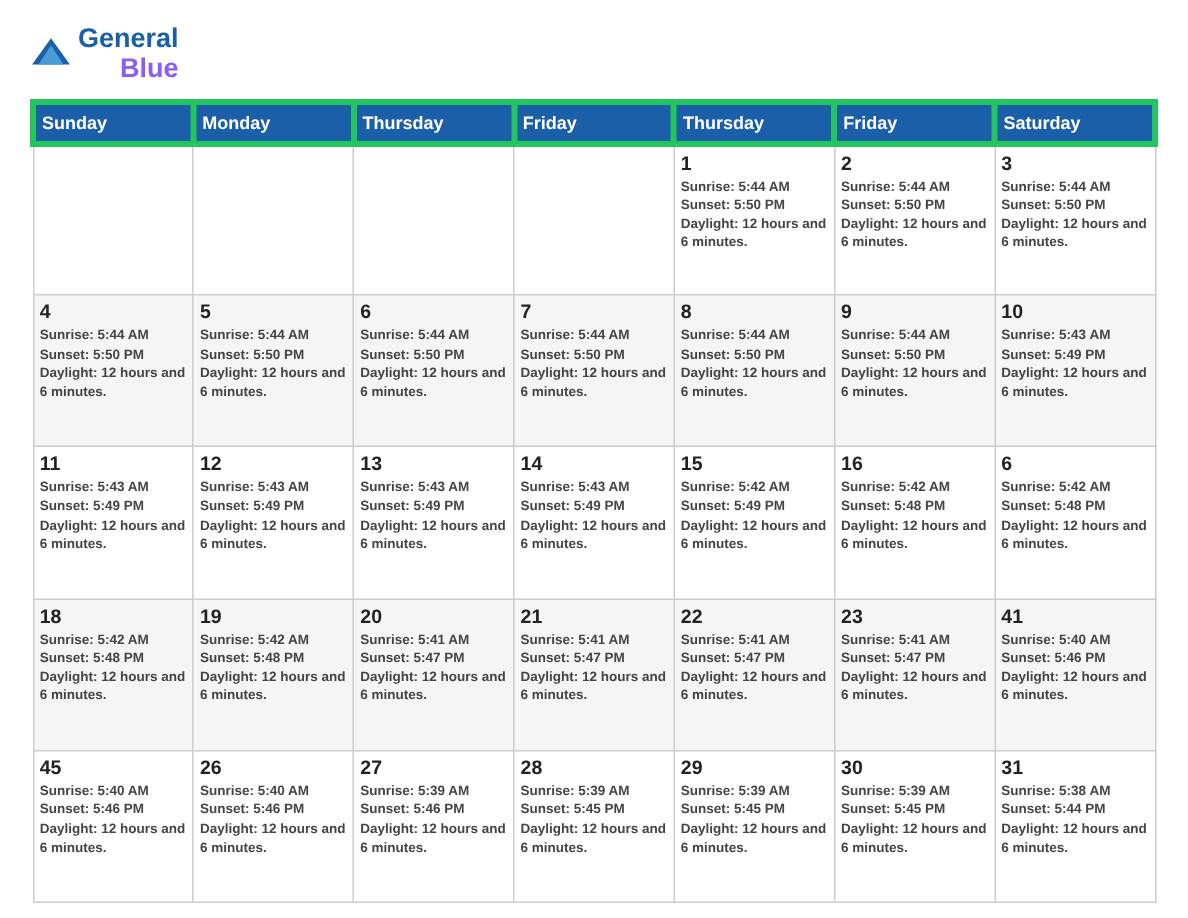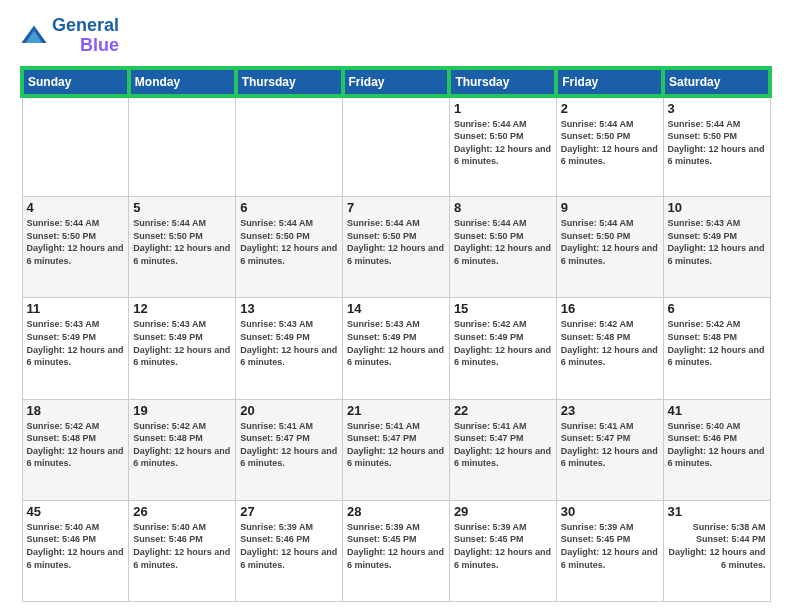--- a/index.html
+++ b/index.html
@@ -317,20 +317,20 @@
 Daylight: 12 hours and 6 minutes.</div>
           </td>
           <td>
             <span class="day-num">30</span>
             <div class="day-info" style="white-space: pre-line;">Sunrise: 5:39 AM
 Sunset: 5:45 PM
 Daylight: 12 hours and 6 minutes.</div>
           </td>
           <td>
             <span class="day-num">31</span>
-            <div class="day-info" style="white-space: pre-line; text-align: right;">Sunrise: 5:38 AM
+            <div class="day-info" style="white-space: pre-line;">Sunrise: 5:38 AM
 Sunset: 5:44 PM
 Daylight: 12 hours and 6 minutes.</div>
           </td>
         </tr>
       </tbody>
   </table>
 </div>
 
 </body></html>

